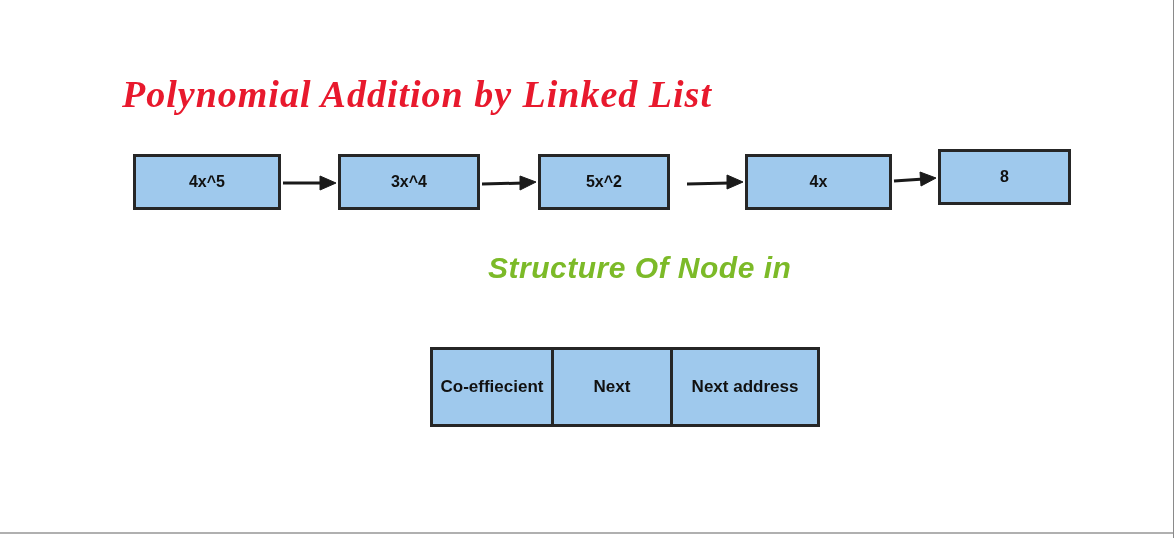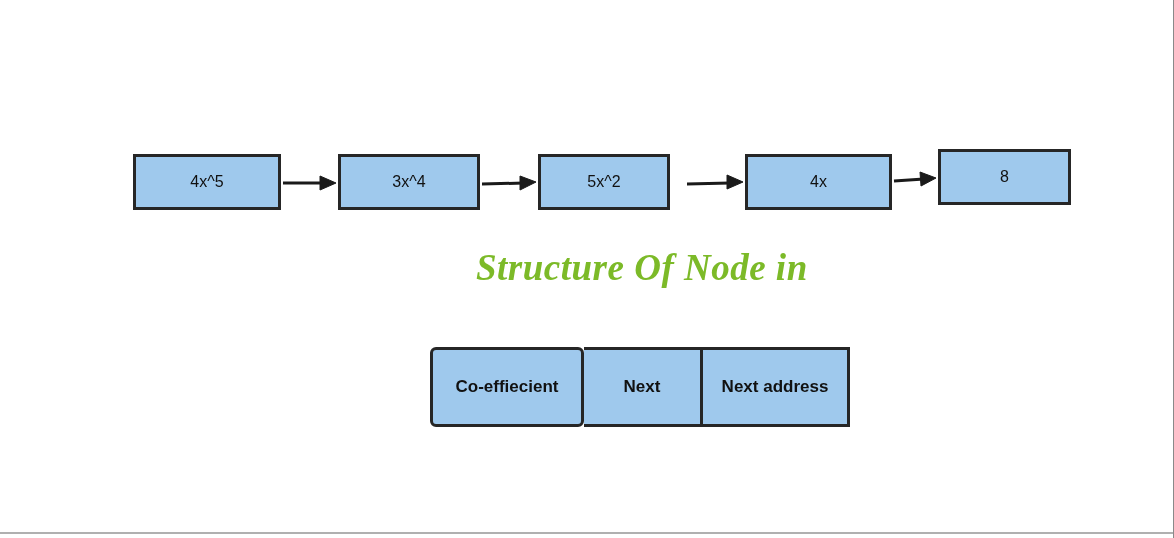--- a/index.html
+++ b/index.html
@@ -33,41 +33,41 @@
   .node-box {
     position: absolute;
     height: 56px;
     background: #9fc9ed;
     border: 3px solid #262626;
     box-sizing: border-box;
     display: flex;
     align-items: center;
     justify-content: center;
     font-size: 16px;
-    font-weight: normal;
+    font-weight: bold;
     color: #111111;
   }
   #node-1 { left: 133px; top: 154px; width: 148px; }
   #node-2 { left: 338px; top: 154px; width: 142px; }
   #node-3 { left: 538px; top: 154px; width: 132px; }
   #node-4 { left: 745px; top: 154px; width: 147px; }
   #node-5 { left: 938px; top: 149px; width: 133px; }
   #arrow-layer {
     position: absolute;
     left: 0; top: 0;
     width: 1174px;
     height: 538px;
     pointer-events: none;
   }
   .caption {
     position: absolute;
-    left: 476px;
+    left: 488px;
     top: 248px;
-    font-family: Liberation Serif, serif;
-    font-size: 37px;
+    font-family: Liberation Sans, sans-serif;
+    font-size: 30px;
     font-weight: bold;
     font-style: italic;
     letter-spacing: 0.5px;
     color: #7cba28;
     line-height: 40px;
     white-space: nowrap;
   }
   .struct-table {
     position: absolute;
     left: 430px;
@@ -82,37 +82,38 @@
     border: 3px solid #262626;
     box-sizing: border-box;
     display: flex;
     align-items: center;
     justify-content: center;
     font-size: 17px;
     font-weight: bold;
     color: #111111;
     white-space: nowrap;
   }
-  #cell-1 { width: 154px; border-radius: 6px; }
+  #cell-1 { width: 124px; }
   #cell-2 { width: 119px; border-left: none; }
   #cell-3 { width: 147px; border-left: none; text-align: right; }
   .bottom-divider {
     position: absolute;
     left: 0;
     top: 532px;
     width: 1174px;
     height: 2px;
     background: #b0b0b0;
   }
 </style>
 </head>
 <body>
 
 <div id="canvas">
 
+  <div class="title">Polynomial Addition by Linked List</div>
 
   <div class="node-box" id="node-1">
     <span>4x^5</span>
   </div>
   <div class="node-box" id="node-2">
     <span>3x^4</span>
   </div>
   <div class="node-box" id="node-3">
     <span>5x^2</span>
   </div>

